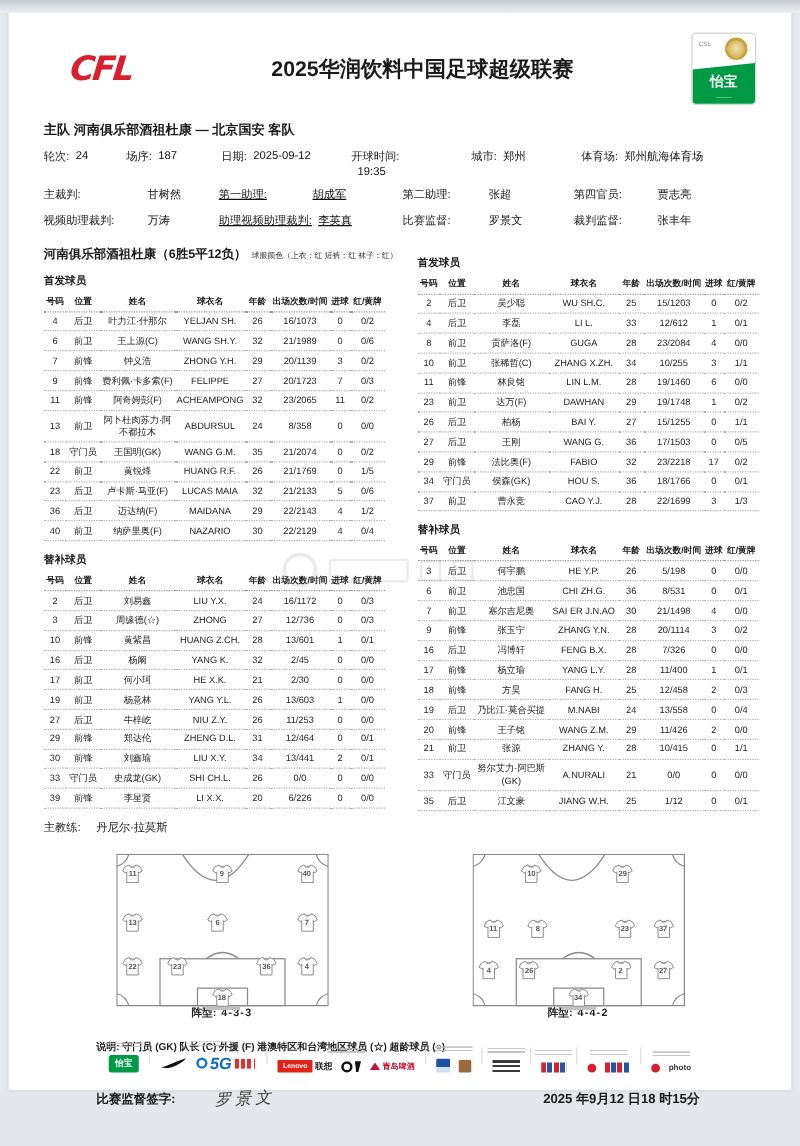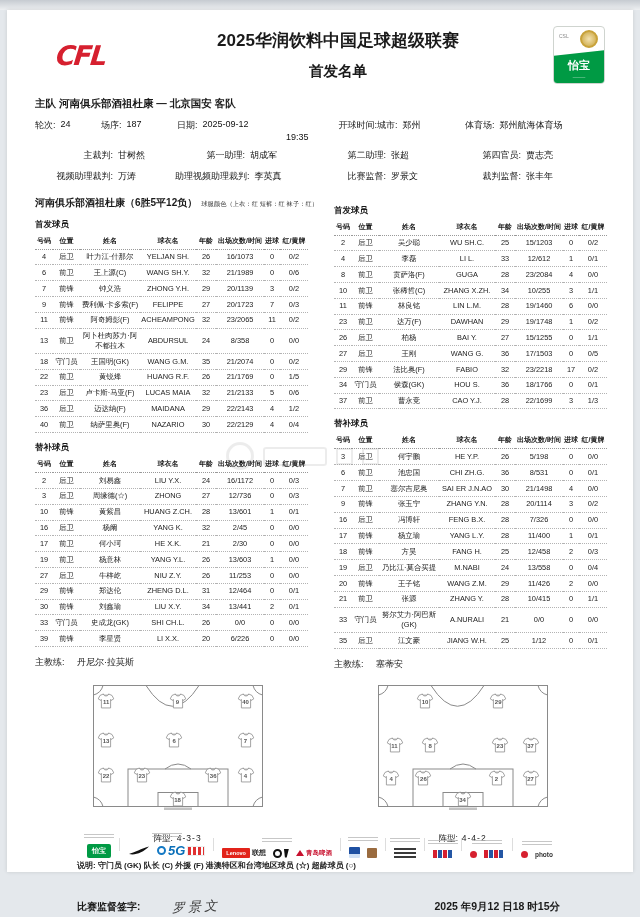--- a/index.html
+++ b/index.html
@@ -17,26 +17,26 @@
   .badge .gold{position:absolute;top:3px;right:6px;width:14px;height:14px;border-radius:50%;border:2px solid #c8a23a;background:radial-gradient(#f3e2b0,#c8a23a);}
   .badge .csl{position:absolute;top:6px;left:5px;font-size:5px;color:#8a8a8a;}
   .badge .green{position:absolute;left:0;right:0;bottom:0;height:34px;background:#009a44;transform:skewY(-6deg) translateY(4px);}
   .badge .yb{position:absolute;left:0;right:0;bottom:10px;text-align:center;color:#fff;font-weight:bold;font-size:11px;z-index:2;}
   .badge .yb2{position:absolute;left:0;right:0;bottom:3px;text-align:center;color:#e8f5ec;font-size:3.5px;z-index:2;}
   
   .minfo{margin-top:13px;}
   .teamsline{font-size:10.5px;font-weight:bold;}
   .irow{display:flex;font-size:9px;margin-top:7.5px;color:#111;}
   .irow .pair{display:flex;}
-  .irow .lbl{color:#222;text-align:right;}
+  .irow .lbl{color:#222;}
   .irow .val{margin-left:5px;}
   .irow0 .pair:nth-child(1){width:66px;} .irow0 .pair:nth-child(2){width:76px;}
   .irow0 .pair:nth-child(3){width:104px;} .irow0 .pair:nth-child(4){width:96px;flex-direction:column;}
   .irow0 .pair:nth-child(5){width:88px;}
-  .irowx .pair:nth-child(1){width:140px;} .irowx .pair:nth-child(2){width:147px;}
+  .irowx .pair:nth-child(1){width:140px;} .irowx .pair:nth-child(2){width:147px;text-decoration:underline;}
   .irowx .pair:nth-child(3){width:137px;}
   .irowx .pair:nth-child(1) .lbl{width:78px;}
   .irowx .pair:nth-child(2) .lbl{min-width:70px;}
   .irowx .pair:nth-child(3) .lbl{width:64px;}
   .irowx .pair:nth-child(4) .lbl{width:62px;}
   
   .teamsrow{display:flex;gap:26px;margin-top:13px;}
   .tcol{width:273px;}
   .thdr{display:flex;align-items:baseline;justify-content:space-between;}
   .tname{font-size:10px;font-weight:bold;white-space:nowrap;}
@@ -50,21 +50,21 @@
   .coach{margin-top:9px;font-size:9px;font-weight:normal;}
   .coach .cname{margin-left:10px;}
   
   .pitches{display:flex;margin-top:14px;}
   .pwrap{width:50%;display:flex;flex-direction:column;align-items:center;}
   .pitch{position:relative;width:170px;height:122px;}
   .pitch svg.field{position:absolute;top:0;left:0;}
   .jersey{position:absolute;width:17px;height:16px;transform:translate(-50%,-50%);}
   .jersey svg{width:100%;height:100%;display:block;}
   .jnum{position:absolute;left:0;right:0;top:6px;text-align:center;font-size:6px;font-weight:bold;color:#555;}
-  .flabel{margin-top:26px;font-size:8.5px;color:#222;}
+  .flabel{margin-top:0;font-size:8.5px;color:#222;font-weight:bold;}
   .flabel .fv{margin-left:4px;letter-spacing:1px;}
   
   .note{margin-top:15px;margin-left:42px;font-size:8px;font-weight:bold;color:#222;}
   .signrow{display:flex;align-items:center;margin-top:27px;margin-left:42px;margin-right:45px;}
   .signlabel{font-size:10px;font-weight:bold;}
   .signature{margin-left:32px;font-family:"DejaVu Serif",serif;font-style:italic;font-size:13px;color:#3a3a3a;transform:rotate(-3deg);letter-spacing:3px;}
   .dtime{margin-left:auto;font-size:10.5px;font-weight:bold;}
   
   .sponsors{position:absolute;left:0;right:0;bottom:14px;display:flex;justify-content:center;align-items:flex-end;gap:8px;}
   .sgroup{position:relative;display:flex;align-items:center;gap:7px;padding-top:10px;}
@@ -102,21 +102,20 @@
   <div class="topbar"></div>
 
   <div class="doc">
 
     <div class="hdr">
       <div class="cfl">
         <span>CFL</span>
       </div>
       <div class="titleblock">
         <div class="title">2025华润饮料中国足球超级联赛</div>
-        <div class="subtitle">首发名单</div>
       </div>
       <div class="badge">
         <span class="csl">CSL</span>
         <span class="gold"></span>
         <span class="green"></span>
         <span class="yb">怡宝</span>
         <span class="yb2">─────</span>
       </div>
     </div>
 
@@ -751,24 +750,20 @@
                 <td>后卫</td>
                 <td>江文豪</td>
                 <td>JIANG W.H.</td>
                 <td>25</td>
                 <td>1/12</td>
                 <td>0</td>
                 <td>0/1</td>
               </tr>
             </tbody>
         </table>
-        <div class="coach">
-          <span>主教练:</span>
-          <span class="cname">塞蒂安</span>
-        </div>
       </div>
     </div>
 
     <div class="pitches">
       <div class="pwrap">
         <div class="pitch">
           <svg class="field" width="170" height="126" viewBox="0 0 170 126">
             <rect x="0.5" y="0.5" width="169" height="121" fill="none" stroke="#8a8a8a"></rect>
             <path d="M53 0.5 Q 79.5 42 106 0.5" fill="none" stroke="#8a8a8a"></path>
             <rect x="35" y="84" width="100" height="37.5" fill="none" stroke="#8a8a8a"></rect>

